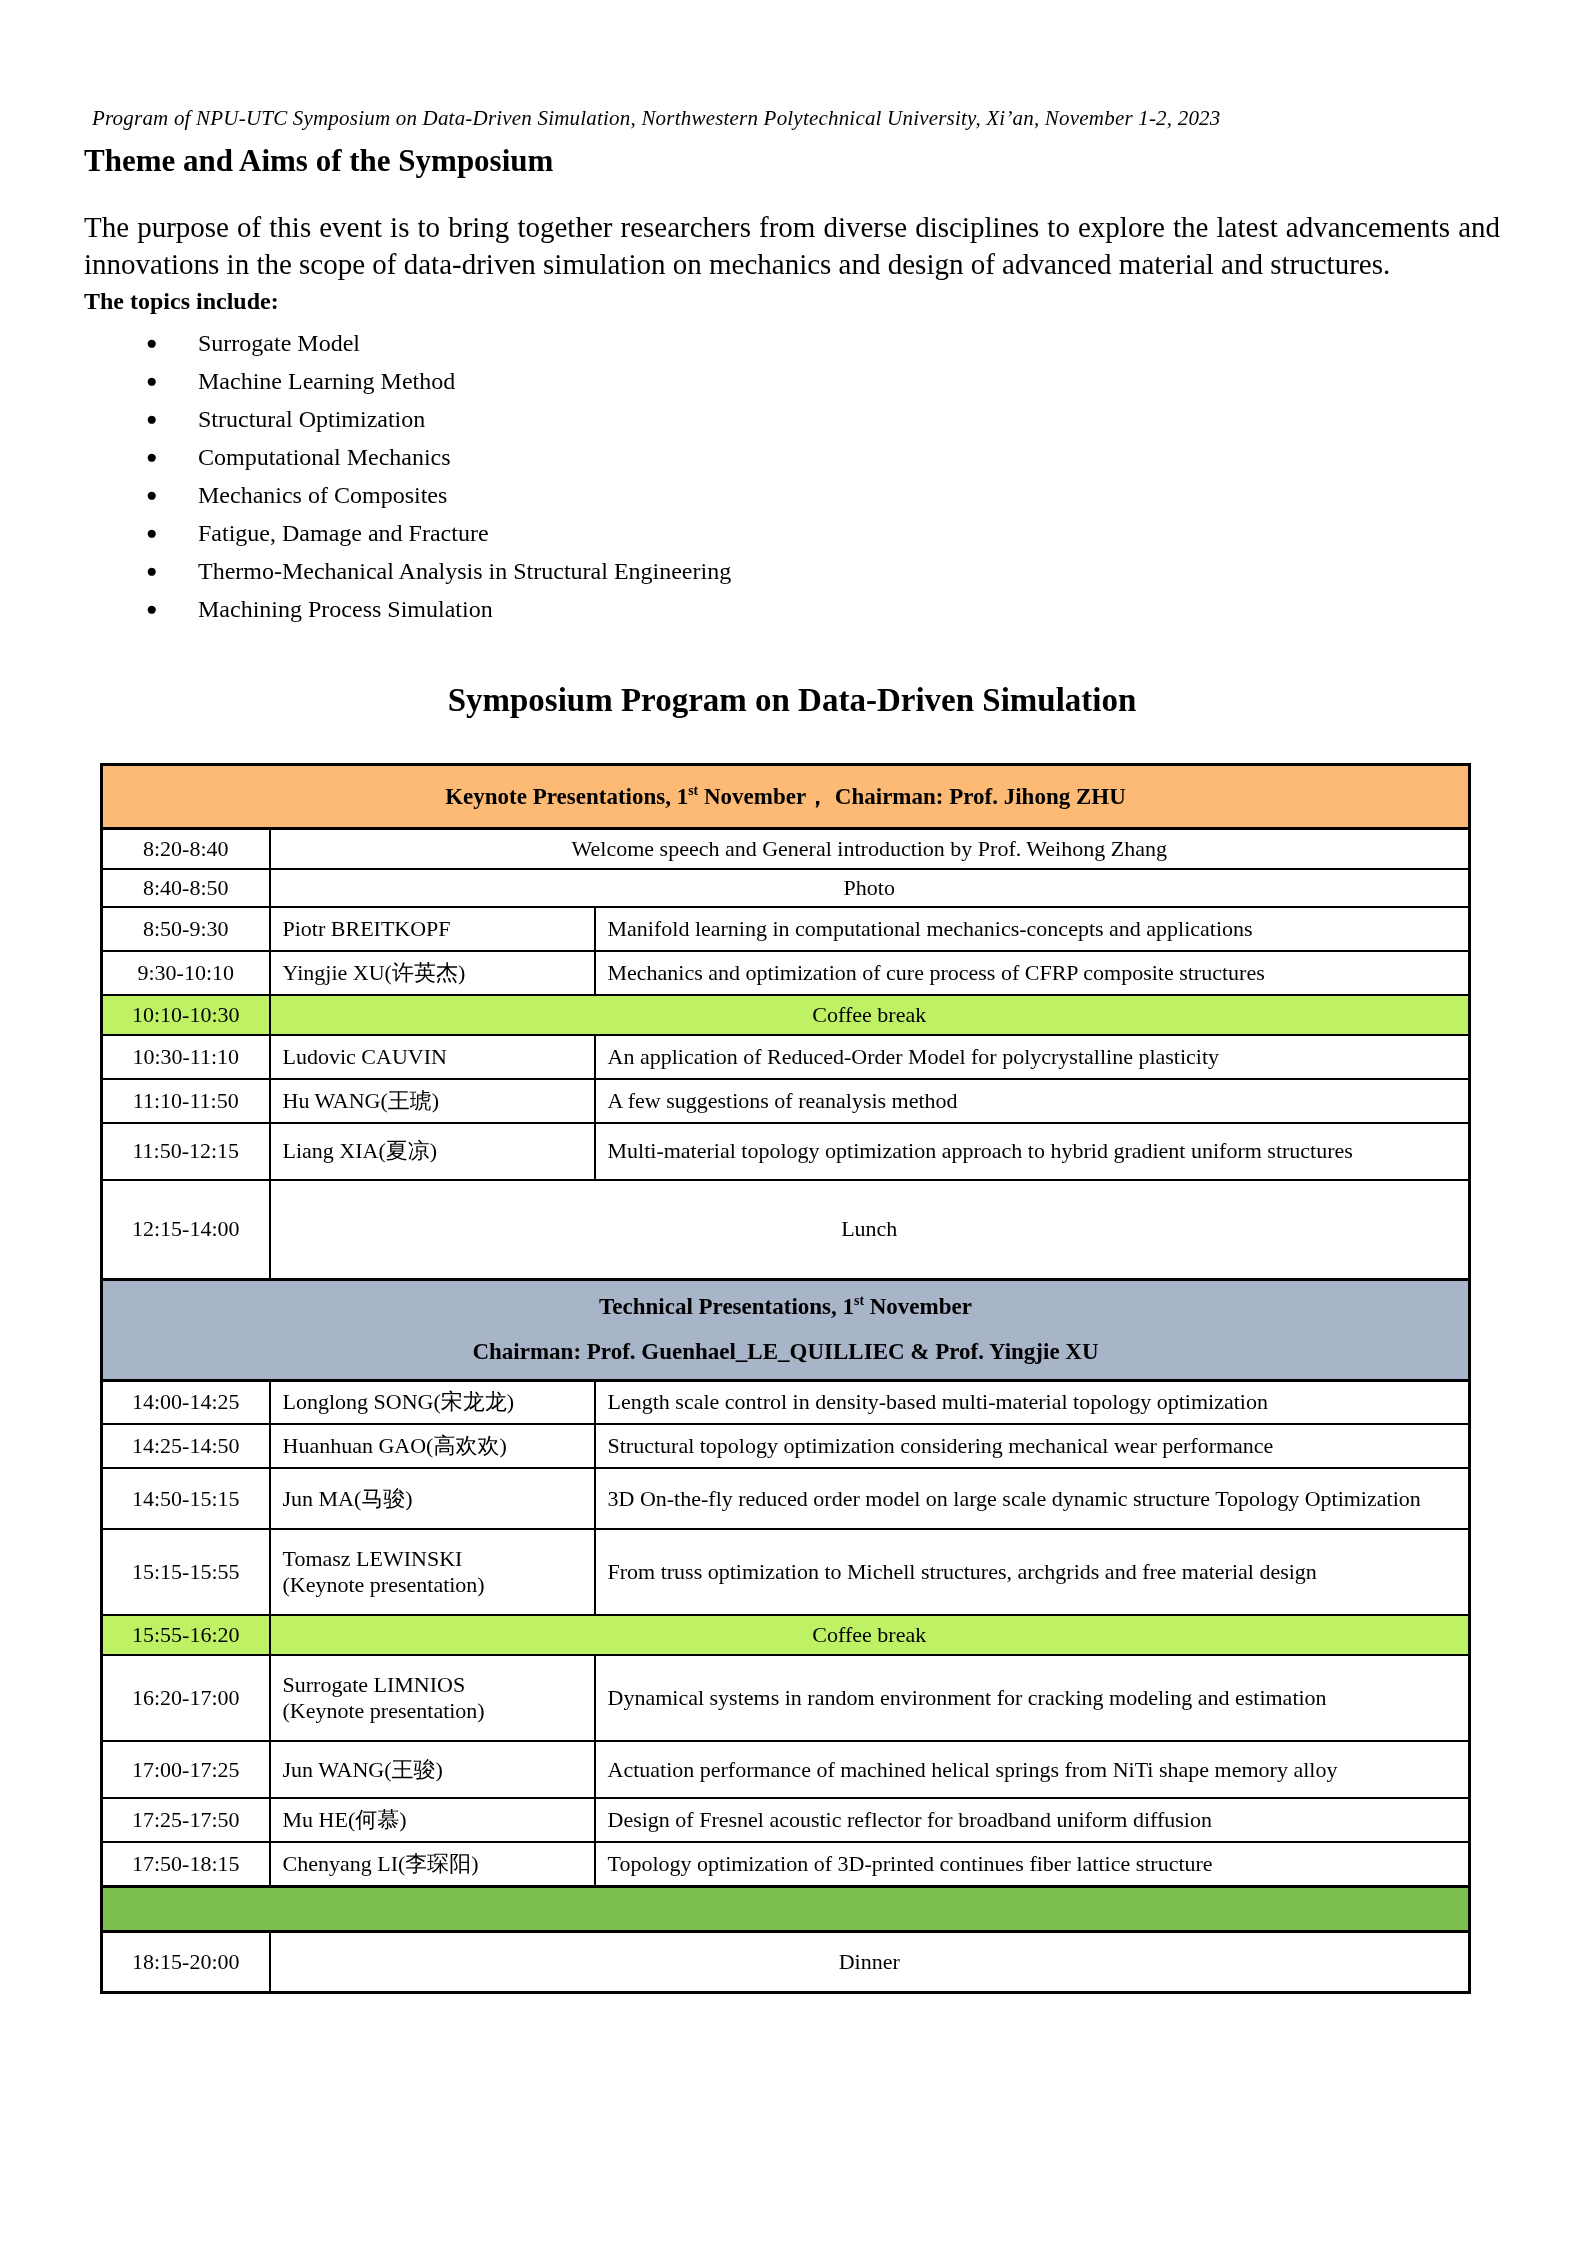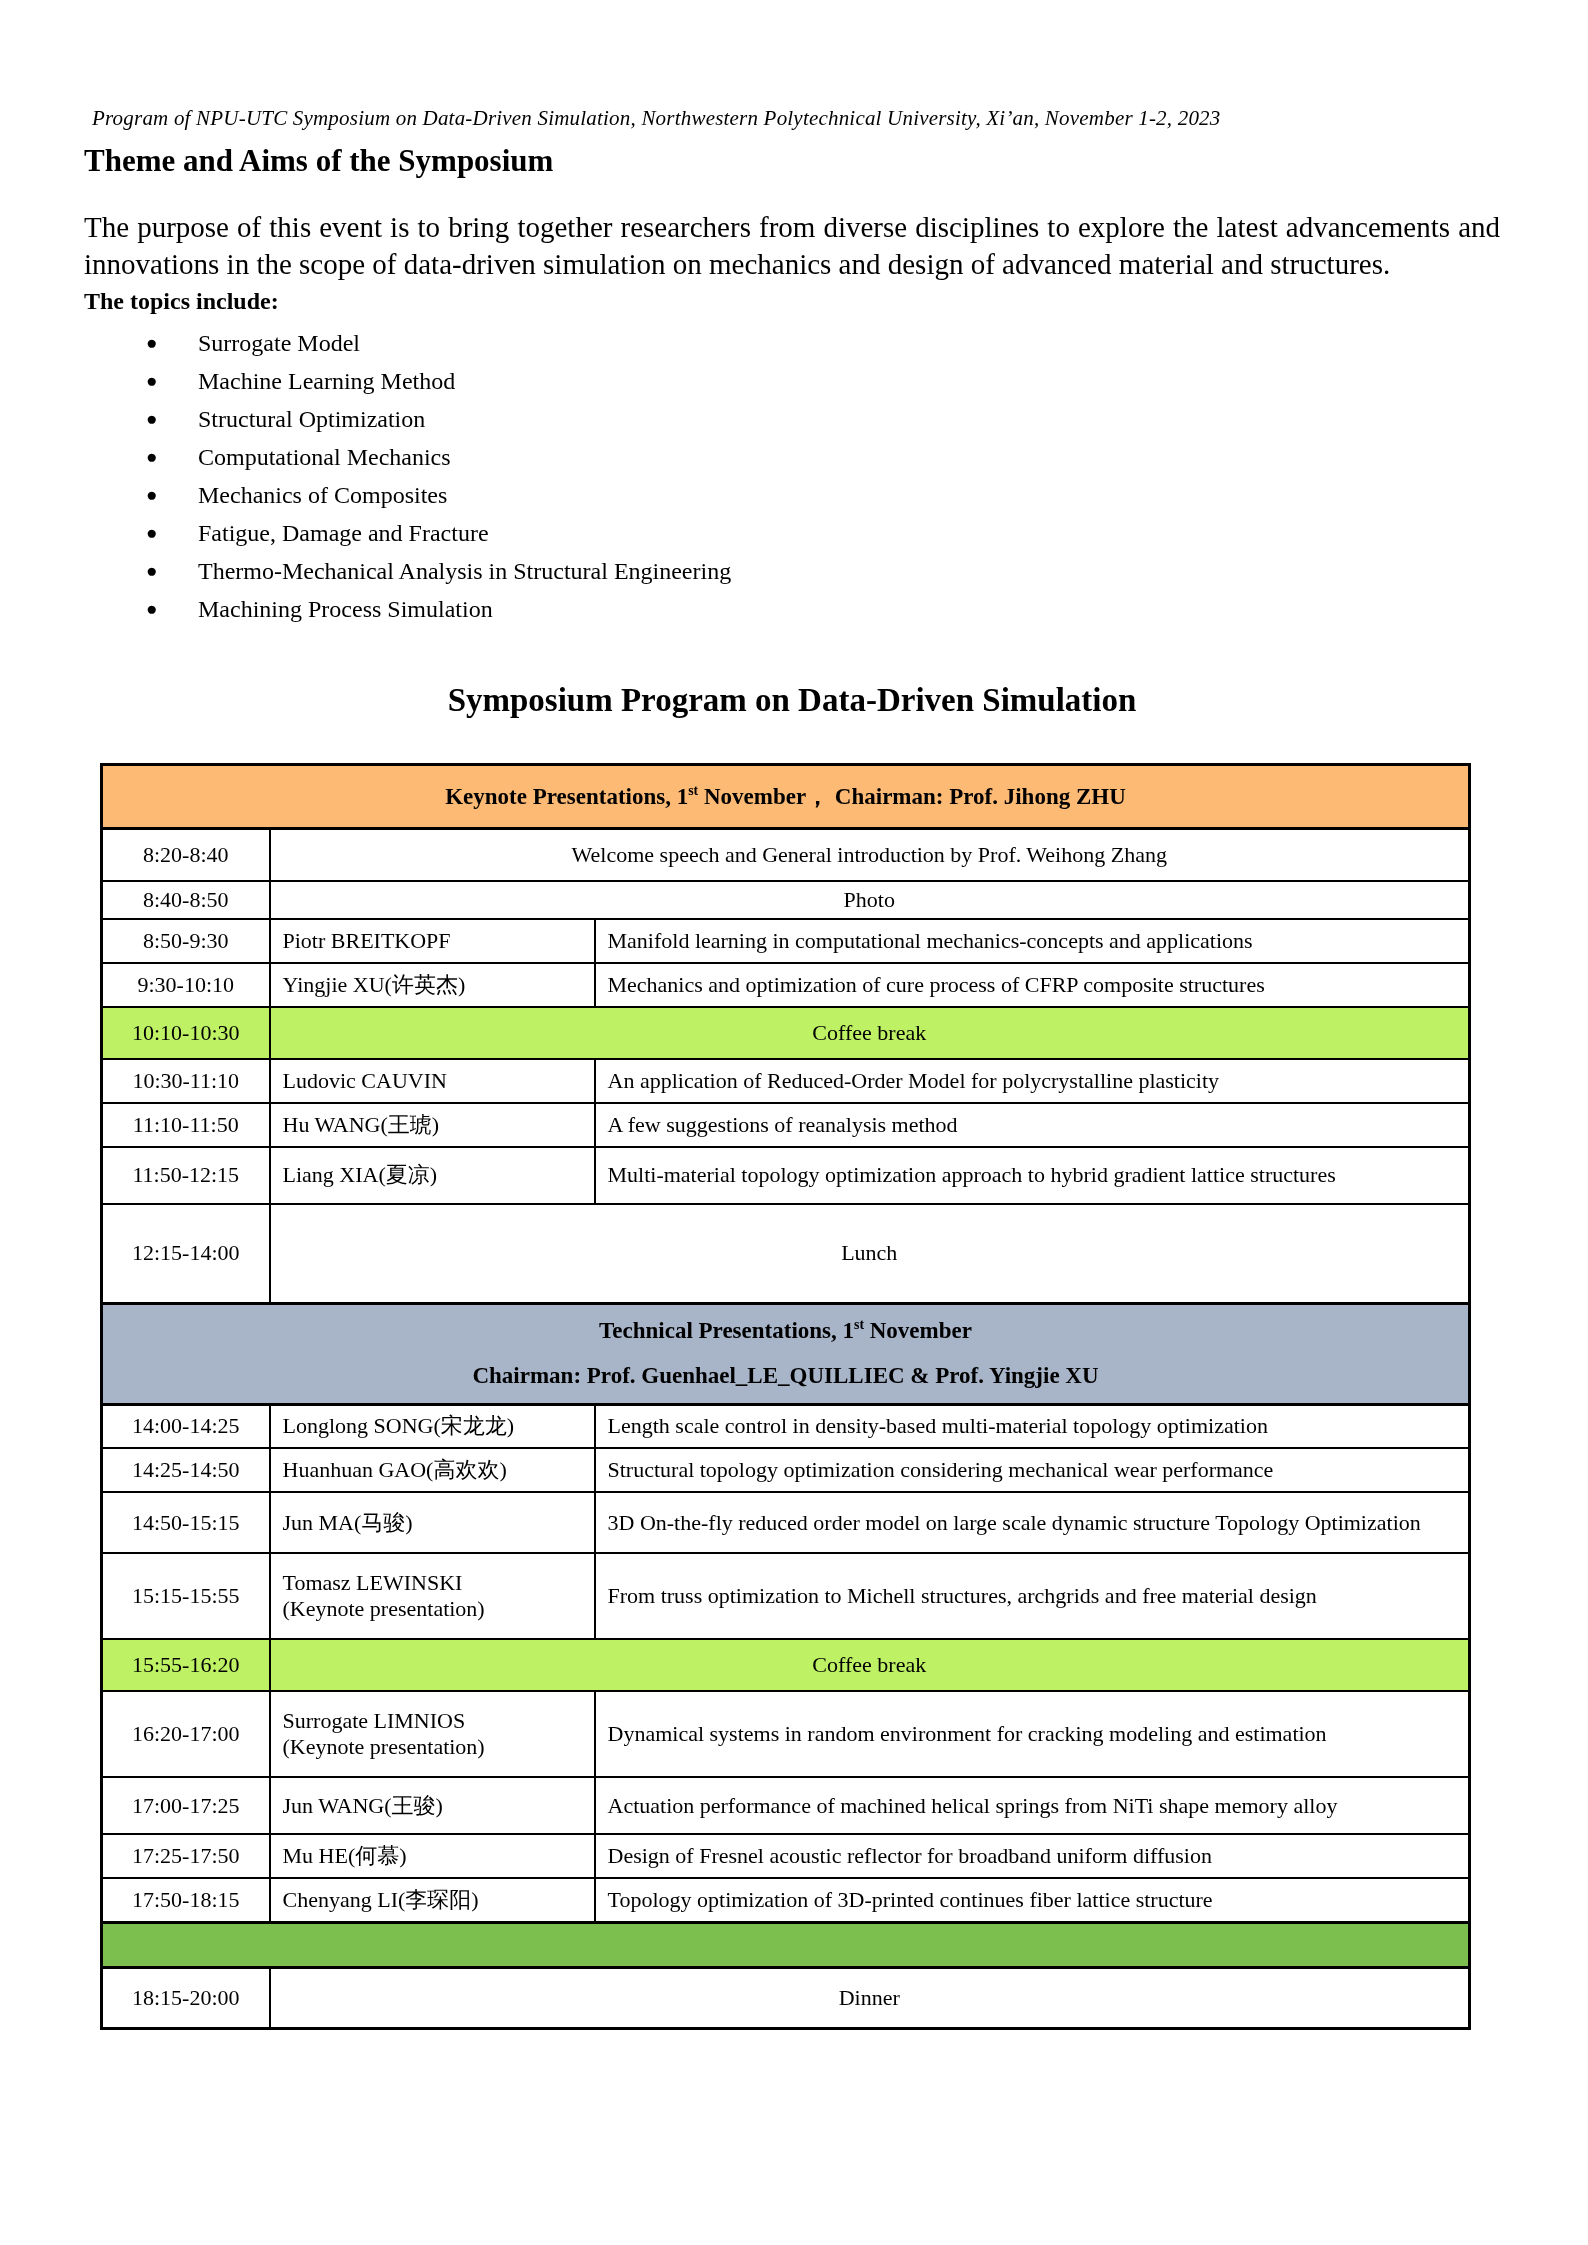--- a/index.html
+++ b/index.html
@@ -88,21 +88,21 @@
   tr.sec-blue td{background:#A8B4C8;line-height:1.95;}
   tr.spacer td{background:#8CC152;background:#7DBE4A;height:38px;border-top:3px solid #000;border-bottom:3px solid #000;}
   tr.spacer td{background:#7CBF4E;}
 
   td.time{text-align:center;padding:2px 4px;}
   td.span-cell{text-align:center;}
   tr.gray td{background:#bef264;}
 
   sup{font-size:60%;vertical-align:super;line-height:0;}
 
-  tr.h40{height:52px;}
+  tr.h40{height:40px;}
   tr.h38{height:38px;}
   tr.h44{height:44px;}
   tr.h78{height:61px;}
   tr.h80{height:57px;}
   tr.h86{height:86px;margin-top:8px;}
   tr.h64{height:64px;}
   tr.h92{height:92px;}
   tr.h100{height:100px;}
   .spk2{display:block;}
 </style>
@@ -178,21 +178,21 @@
 
     <tr class="h44">
       <td class="time">11:10-11:50</td>
       <td>Hu WANG(王琥)</td>
       <td>A few suggestions of reanalysis method</td>
     </tr>
 
     <tr class="h80">
       <td class="time">11:50-12:15</td>
       <td>Liang XIA(夏凉)</td>
-      <td>Multi-material topology optimization approach to hybrid gradient lattice structures</td>
+      <td>Multi-material topology optimization approach to hybrid gradient uniform structures</td>
     </tr>
 
     <tr class="h100">
       <td class="time">12:15-14:00</td>
       <td class="span-cell" colspan="2">Lunch</td>
     </tr>
 
     <tr class="sec sec-blue h92">
       <td colspan="3">
         <span><span>Technical Presentations, 1</span><sup>st</sup><span> November</span></span><br>

